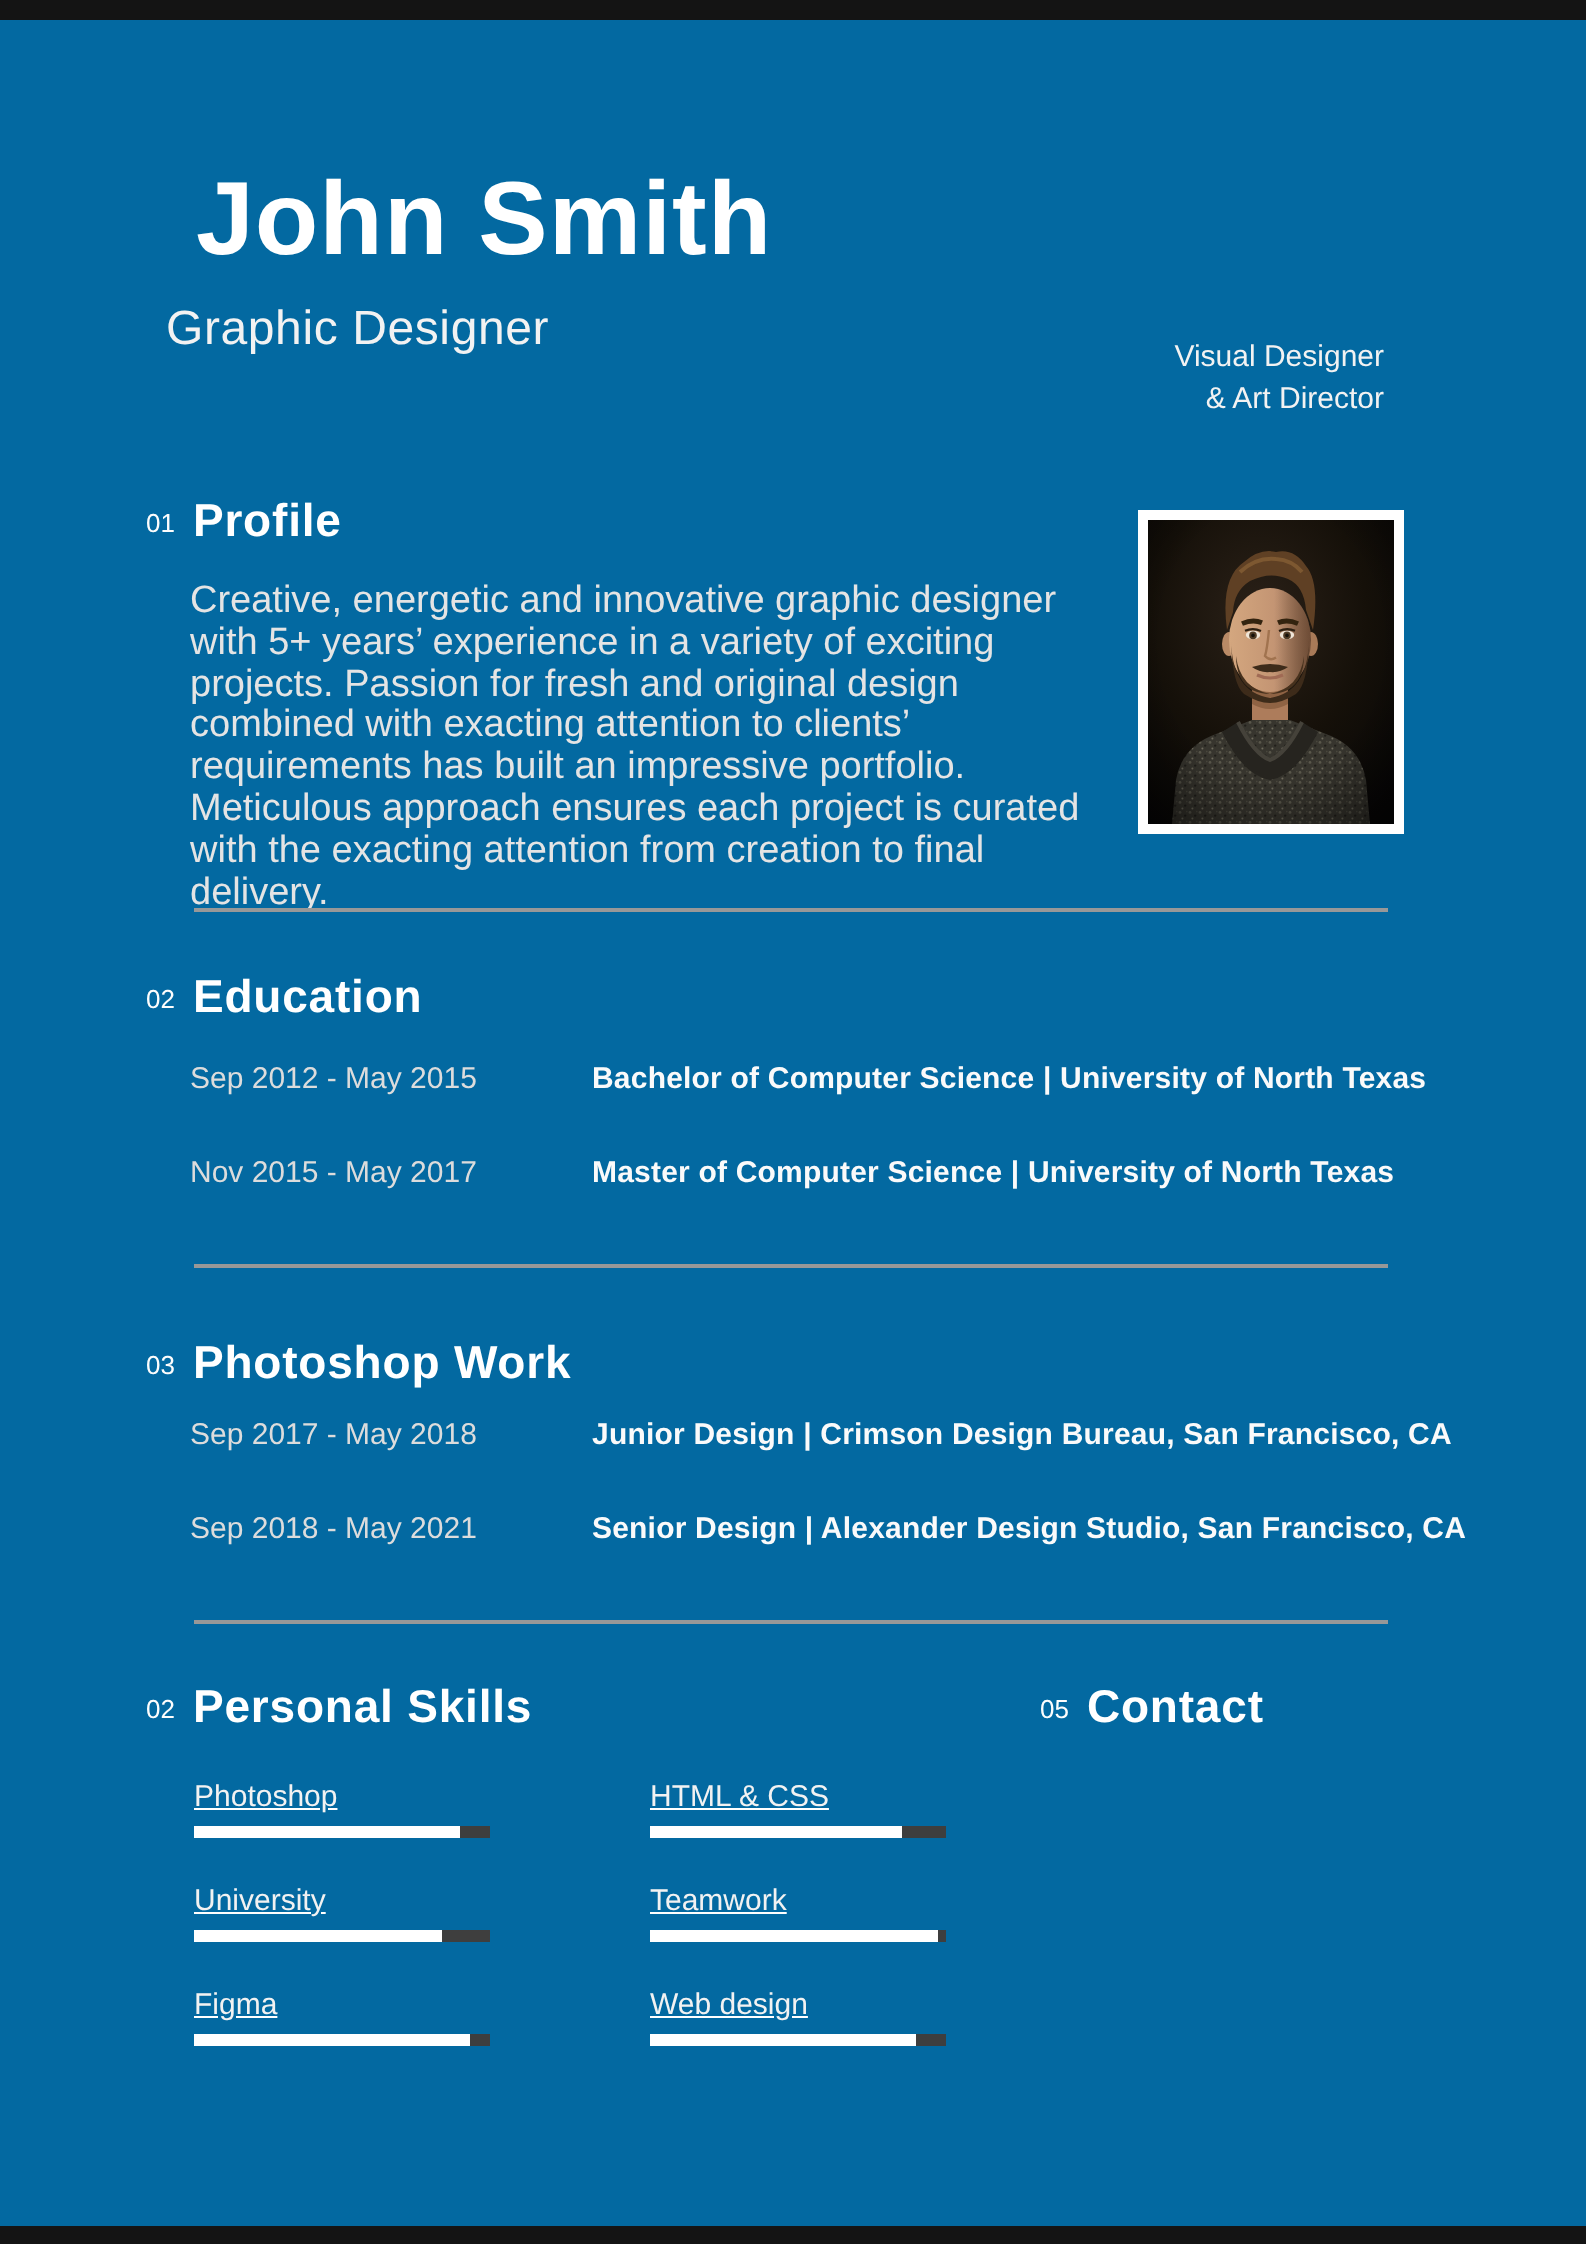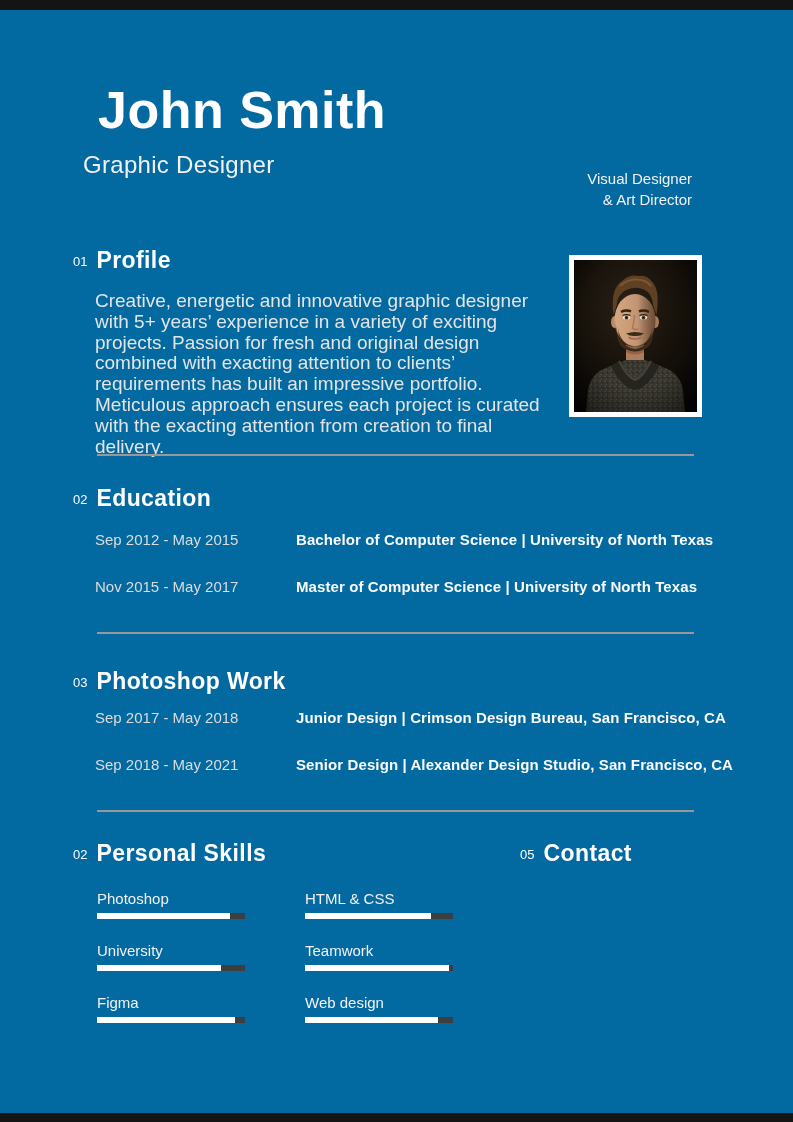--- a/index.html
+++ b/index.html
@@ -33,21 +33,21 @@
   #divider-1{top:454px;} #divider-2{top:632px;} #divider-3{top:810px;}
 
   #education{top:485px;} #experience{top:668px;}
   .rows{margin:19px 0 0 22px;}
   #experience .rows{margin-top:14px;}
   .row{display:flex;align-items:baseline;margin-bottom:30px;font-size:15px;gap:28px;}
   .row .dates{width:173px;flex:0 0 173px;color:#dcdcdc;font-weight:400;}
   .row .desc{color:#fafafa;font-weight:700;letter-spacing:.1px;}
 
   #skills{top:840px;}
-  .skills-grid{display:flex;gap:60px;margin:23px 0 0 24px;}
+  .skills-grid{display:flex;gap:80px;margin:23px 0 0 24px;text-decoration:underline;}
   .skill-col{width:148px;}
   .skill{margin-bottom:23px;}
   .skill-label{font-size:15px;color:#f2f2f2;margin-bottom:6px;}
   .skill-track{width:148px;height:6px;background:#3e3e3e;}
   .skill-fill{height:100%;background:#fff;}
 
   #contact{left:520px;top:840px;}
   .contact-items{margin:35px 0 0 25px;}
   .contact-item{font-size:15px;color:#efefef;margin-bottom:33px;letter-spacing:.2px;}
 </style>

